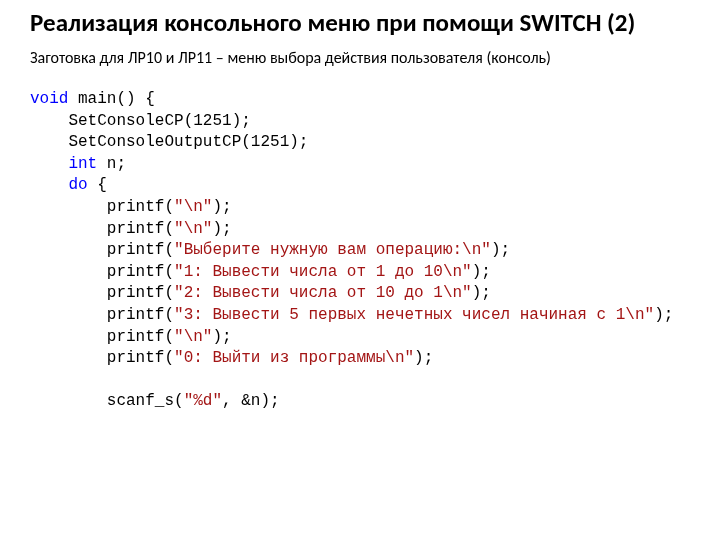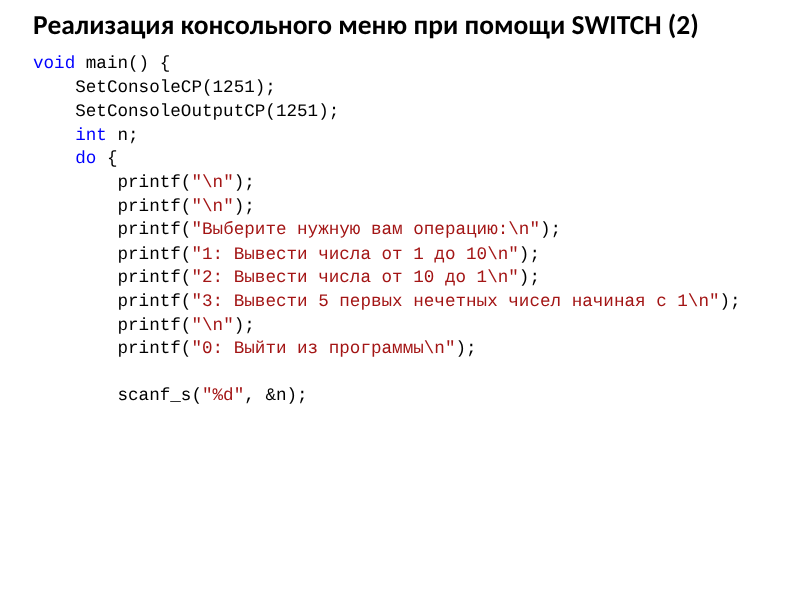--- a/index.html
+++ b/index.html
@@ -34,20 +34,21 @@
   }
   .kw  { color: #0000ff; }
   .str { color: #a31515; }
   .esc { color: #a31515; } 
 </style>
 </head>
 <body>
 
 <div class="slide">
   <h1 class="title">Реализация консольного меню при помощи SWITCH (2)</h1>
+  <div class="subtitle">Заготовка для ЛР10 и ЛР11 – меню выбора действия пользователя (консоль)</div>
 
   <div class="code"><span class="kw">void</span><span> main() {</span>
 <span>    SetConsoleCP(1251);</span>
 <span>    SetConsoleOutputCP(1251);</span>
 <span>    </span><span class="kw">int</span><span> n;</span>
 <span>    </span><span class="kw">do</span><span> {</span>
 <span>        </span><span>printf(</span><span class="str">"</span><span class="esc">\n</span><span class="str">"</span><span>);</span>
 <span>        </span><span>printf(</span><span class="str">"</span><span class="esc">\n</span><span class="str">"</span><span>);</span>
 <span>        </span><span>printf(</span><span class="str">"</span><span class="str">Выберите нужную вам операцию:</span><span class="esc">\n</span><span class="str">"</span><span>);</span>
 <span>        </span><span>printf(</span><span class="str">"</span><span class="str">1: Вывести числа от 1 до 10</span><span class="esc">\n</span><span class="str">"</span><span>);</span>

